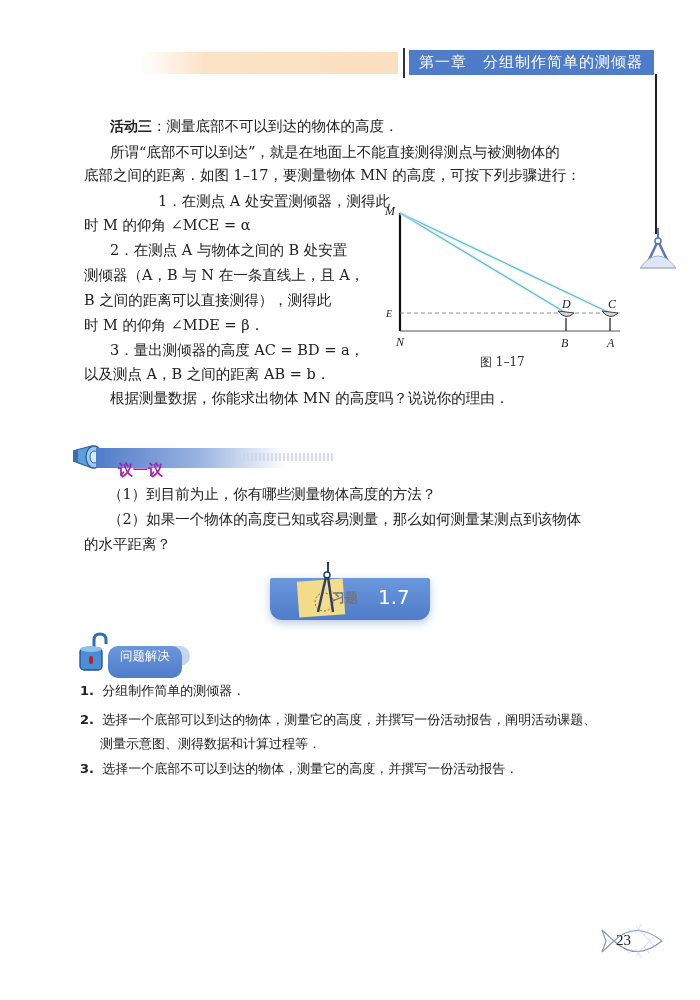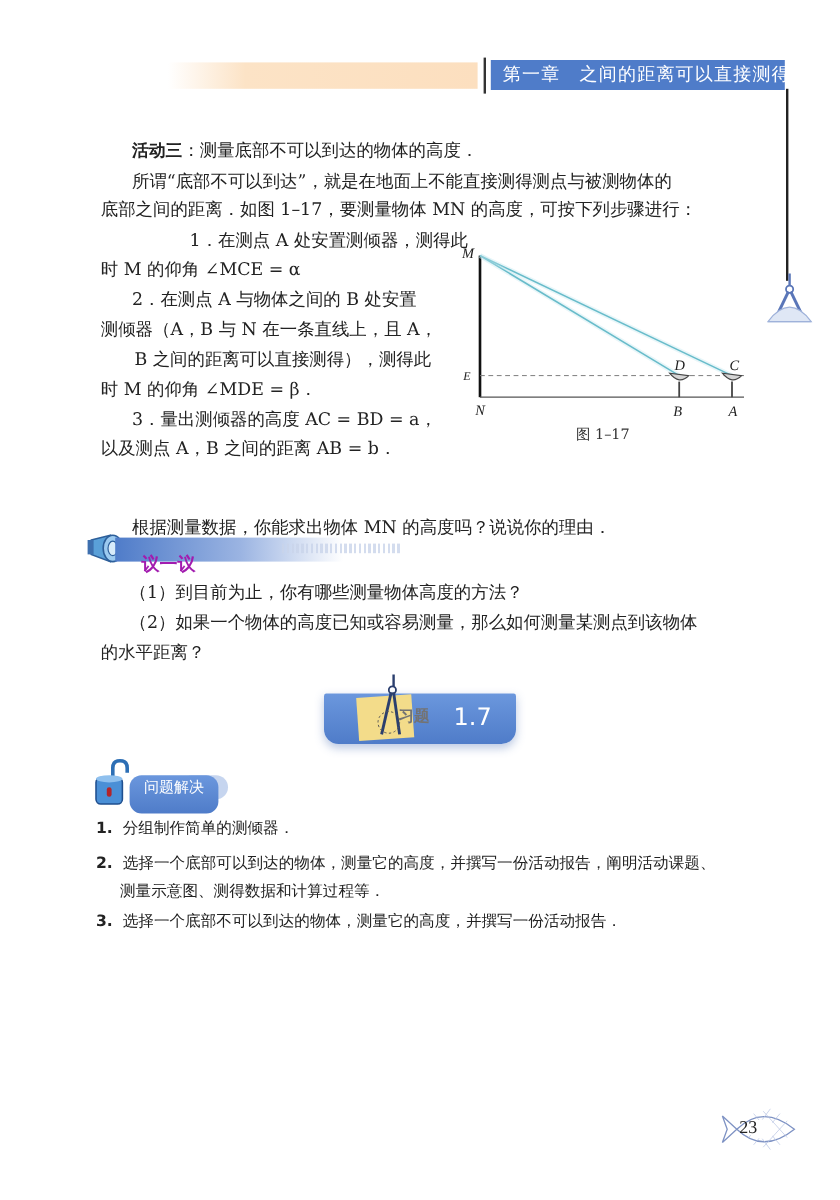--- a/index.html
+++ b/index.html
@@ -63,46 +63,46 @@
   .prob { font-size:13px; line-height:22px; white-space:nowrap; font-family:"DejaVu Serif", serif; }
   .prob-num { font-weight:bold; font-family:"DejaVu Sans", sans-serif; }
 
   .page-num { left:616px; top:932px; font-size:15px; font-family:"Liberation Serif", serif; color:#222; }
 </style>
 </head>
 <body>
 
 <div class="abs hdr-strip"></div>
 <div class="abs hdr-vline"></div>
-<div class="abs hdr-title">第一章　之间的距离可以直接测得</div>
+<div class="abs hdr-title">第一章　分组制作简单的测倾器</div>
 <div class="abs side-vline"></div>
 <svg class="abs compass-side" viewBox="0 0 44 46">
   <line x1="22" y1="2" x2="22" y2="12" stroke="#5a76b8" stroke-width="2"></line>
   <circle cx="22" cy="15" r="3" fill="none" stroke="#5a76b8" stroke-width="1.5"></circle>
   <line x1="21" y1="17" x2="10" y2="40" stroke="#5a76b8" stroke-width="2.5"></line>
   <line x1="23" y1="17" x2="34" y2="40" stroke="#5a76b8" stroke-width="2.5"></line>
   <path d="M4 42 Q22 18 40 42 Z" fill="#dfe7f5" stroke="#9fb2da" stroke-width="1"></path>
   <line x1="4" y1="42" x2="40" y2="42" stroke="#9fb2da" stroke-width="1"></line>
 </svg>
 
 <div class="abs txt" style="left:110px;top:113px;">
   <span class="bold">活动三</span><span>：测量底部不可以到达的物体的高度．</span>
 </div>
 <div class="abs txt" style="left:110px;top:139px;">所谓“底部不可以到达”，就是在地面上不能直接测得测点与被测物体的</div>
 <div class="abs txt" style="left:84px;top:162px;">底部之间的距离．如图 1–17，要测量物体 MN 的高度，可按下列步骤进行：</div>
 
 <div class="abs txt" style="left:110px;top:188px;margin-left:48px;">1．在测点 A 处安置测倾器，测得此</div>
 <div class="abs txt" style="left:84px;top:212px;">时 M 的仰角 ∠MCE = α</div>
 <div class="abs txt" style="left:110px;top:237px;">2．在测点 A 与物体之间的 B 处安置</div>
 <div class="abs txt" style="left:84px;top:262px;">测倾器（A，B 与 N 在一条直线上，且 A，</div>
-<div class="abs txt" style="left:84px;top:287px;margin-left:28px;">B 之间的距离可以直接测得），测得此</div>
+<div class="abs txt" style="left:84px;top:287px;">B 之间的距离可以直接测得），测得此</div>
 <div class="abs txt" style="left:84px;top:312px;">时 M 的仰角 ∠MDE = β．</div>
 <div class="abs txt" style="left:110px;top:337px;">3．量出测倾器的高度 AC = BD = a，</div>
 <div class="abs txt" style="left:84px;top:361px;">以及测点 A，B 之间的距离 AB = b．</div>
-<div class="abs txt" style="left:110px;top:385px;margin-top:42px;">根据测量数据，你能求出物体 MN 的高度吗？说说你的理由．</div>
+<div class="abs txt" style="left:110px;top:385px;">根据测量数据，你能求出物体 MN 的高度吗？说说你的理由．</div>
 
 <svg class="abs" style="left:380px;top:195px;" width="250" height="180" viewBox="0 0 250 180">
   <line x1="20" y1="18" x2="20" y2="136" stroke="#111" stroke-width="2.2"></line>
   <line x1="20" y1="136" x2="240" y2="136" stroke="#555" stroke-width="1"></line>
   <line x1="20" y1="118" x2="240" y2="118" stroke="#777" stroke-width="0.8" stroke-dasharray="4,3"></line>
   <line x1="20" y1="18" x2="186" y2="118" stroke="#3aa6b8" stroke-width="1.3"></line>
   <line x1="20" y1="18" x2="230" y2="118" stroke="#3aa6b8" stroke-width="1.3"></line>
   <line x1="20" y1="18" x2="186" y2="118" stroke="#bfe6ee" stroke-width="4" opacity=".35"></line>
   <line x1="20" y1="18" x2="230" y2="118" stroke="#bfe6ee" stroke-width="4" opacity=".35"></line>
 

